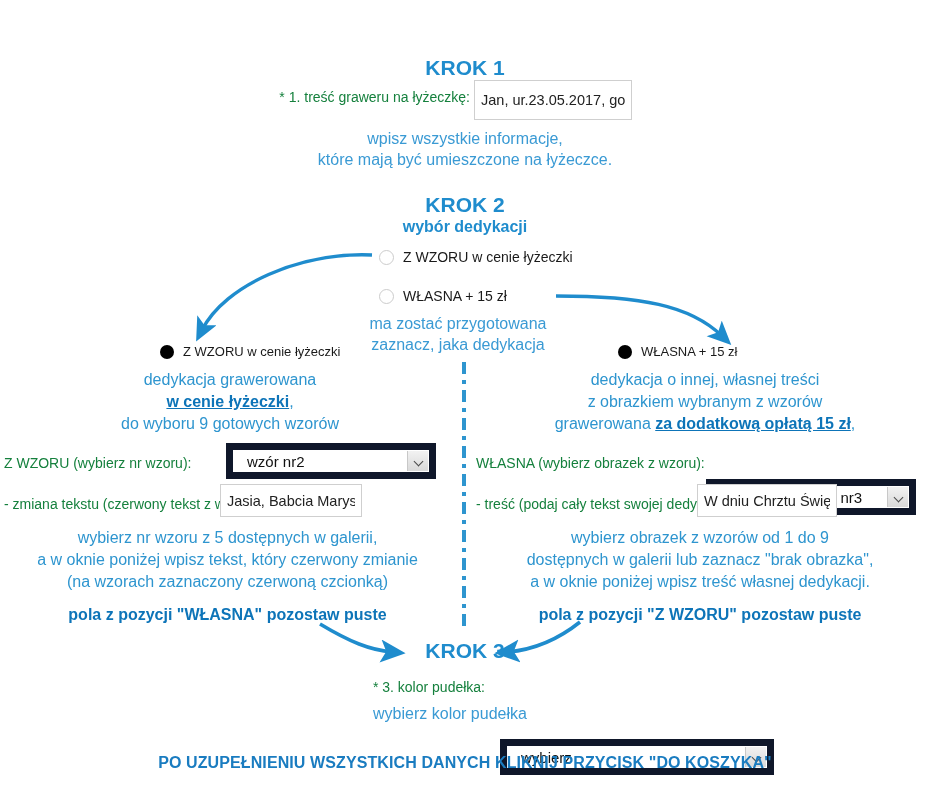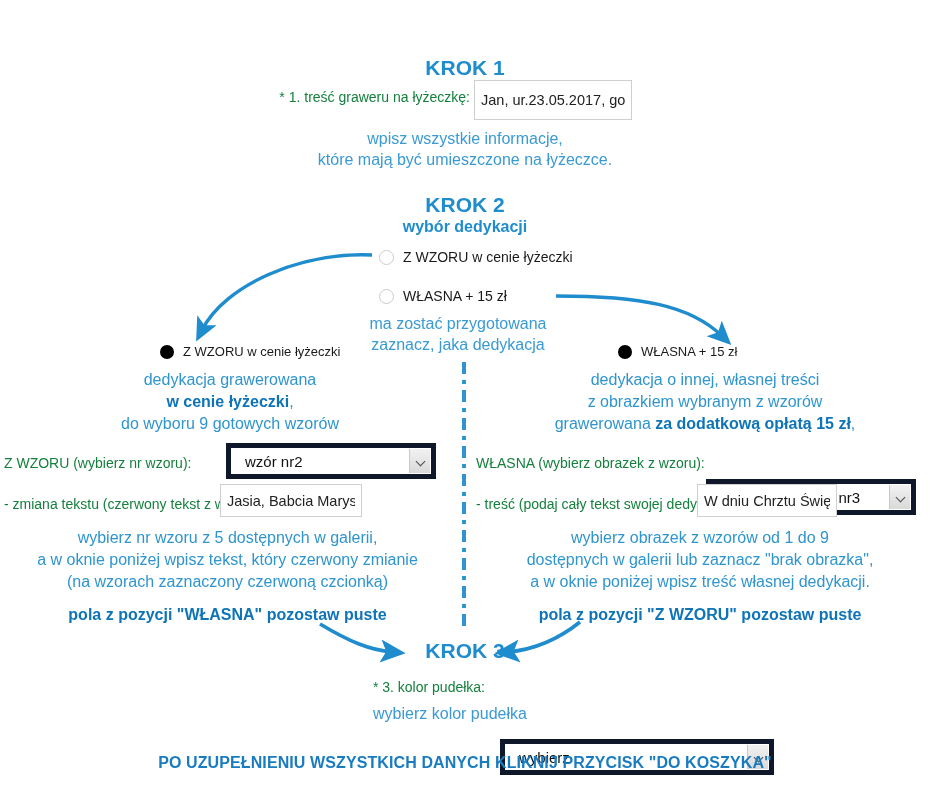--- a/index.html
+++ b/index.html
@@ -50,21 +50,21 @@
     font-size: 16px;
     color: #3a9ad4;
     line-height: 21px;
   }
   .branch-desc {
     text-align: center;
     font-size: 16px;
     color: #2e95cf;
     line-height: 22px;
   }
-  .branch-desc b { color: #0d74b8; font-weight: bold; }
+  .branch-desc b { color: #0d74b8; font-weight: bold; text-decoration: underline; }
   .strongline {
     text-align: center;
     font-size: 16px;
     font-weight: bold;
     color: #0d74b8;
   }
   .footer-note {
     left: 0; top: 754px; width: 930px;
     text-align: center;
     font-size: 16px;
@@ -84,21 +84,21 @@
     border: 1px solid #cfcfcf;
     background: #ffffff;
     font-family: "Liberation Sans", sans-serif;
     font-size: 14.5px;
     color: #222;
     padding: 0 6px;
     outline: none;
   }
   .selectbox {
     box-sizing: border-box;
-    border: 5px solid #0f172a;
+    border: 7px solid #0f172a;
     background: #ffffff;
     position: relative;
     display: flex;
     align-items: center;
   }
   .selectbox .val {
     font-size: 15px;
     color: #111;
     padding-left: 14px;
     white-space: nowrap;

